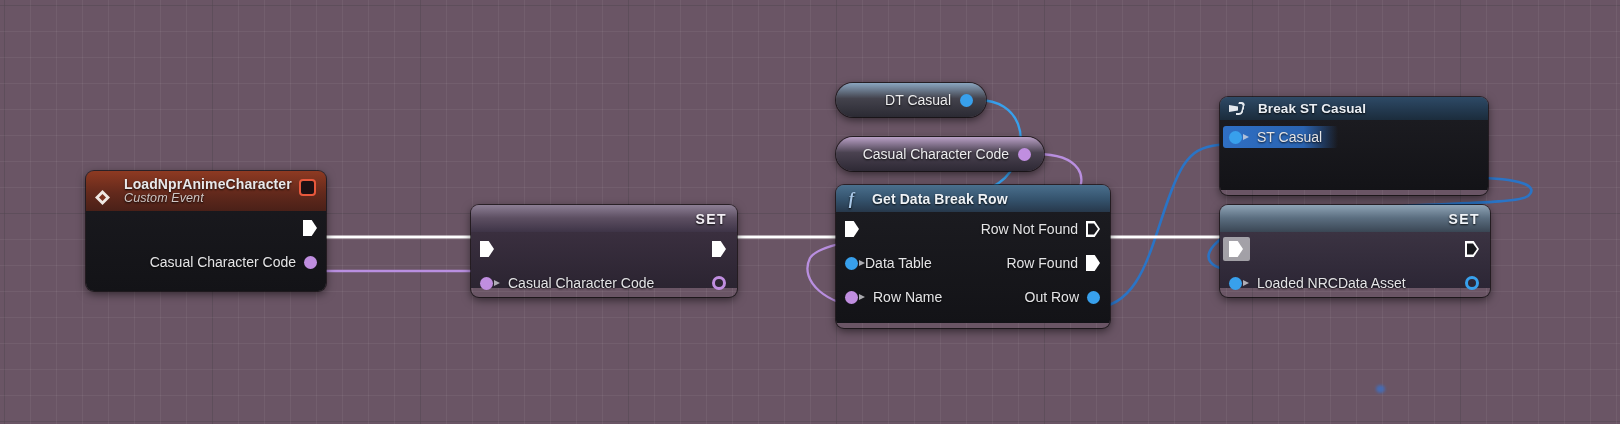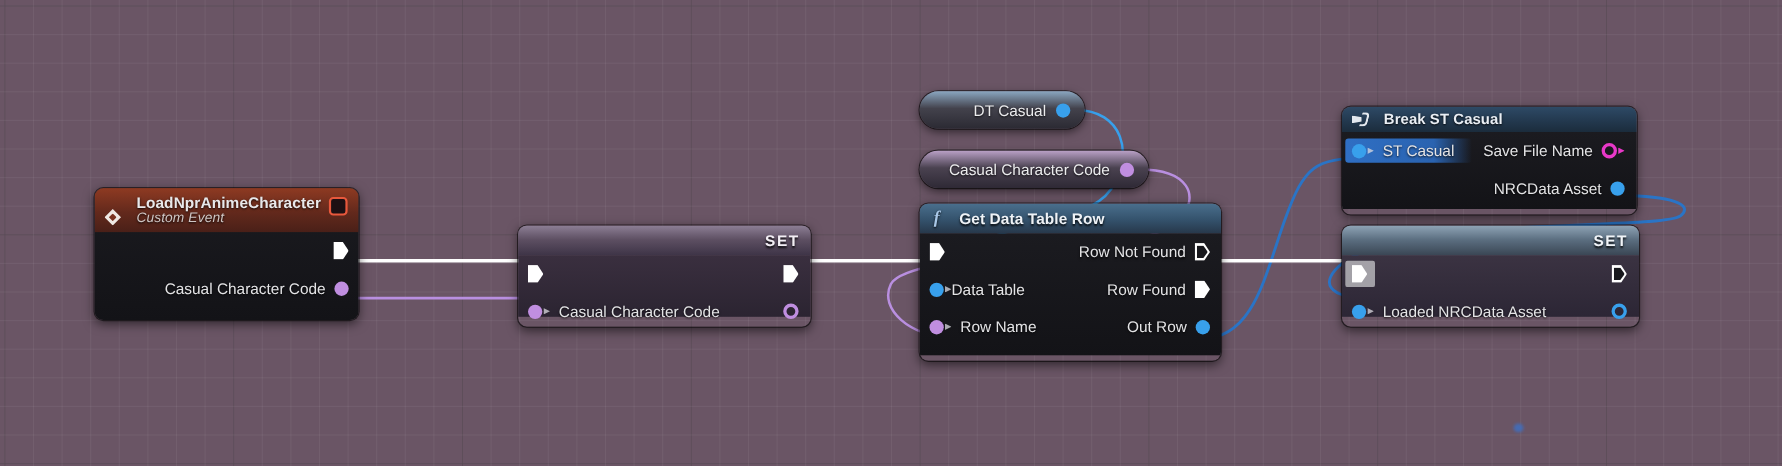--- a/index.html
+++ b/index.html
@@ -351,21 +351,21 @@
   </div>
 
   <div class="getter" id="getter-ccc">
     <span>Casual Character Code</span>
     <span class="dot" style="background:#c08ee0;"></span>
   </div>
 
   <div class="node" id="node-gdtr">
     <div class="node-title">
       <span class="f-icon">f</span>
-      <span>Get Data Table Row</span>
+      <span>Get Data Break Row</span>
     </div>
     <div class="node-body pins" style="height:111px;">
       <div class="col-in" style="padding-left:9px;">
         <div class="pin-row">
           <span class="exec"></span>
           <span style="margin-left:6px;"></span>
         </div>
         <div class="pin-row">
           <span class="dot" style="background:#38a0ec;"></span>
           <span class="nub"></span>
@@ -402,31 +402,20 @@
     <div class="node-body pins" style="height:70px;">
       <div class="col-in" style="padding-left:9px;">
         <div class="pin-row">
           <span class="pin-highlight">
             <span class="dot" style="background:#38a0ec;"></span>
             <span class="nub"></span>
             <span style="margin-left:8px;">ST Casual</span>
           </span>
         </div>
       </div>
-      <div class="col-out" style="padding-right:11px;">
-        <div class="pin-row out">
-          <span>Save File Name</span>
-          <span class="dot hollow" style="color:#e838c8;margin-left:8px;"></span>
-          <span class="nub" style="background:#e838c8;"></span>
-        </div>
-        <div class="pin-row out">
-          <span>NRCData Asset</span>
-          <span class="dot" style="background:#38a0ec;margin-left:8px;"></span>
-        </div>
-      </div>
     </div>
   </div>
 
   <div class="node set-node" id="node-set2">
     <div class="node-title">
       <span>SET</span>
     </div>
     <div class="node-body pins" style="height:56px;justify-content:center;">
       <div class="col-in" style="padding-left:9px;">
         <div class="pin-row">

